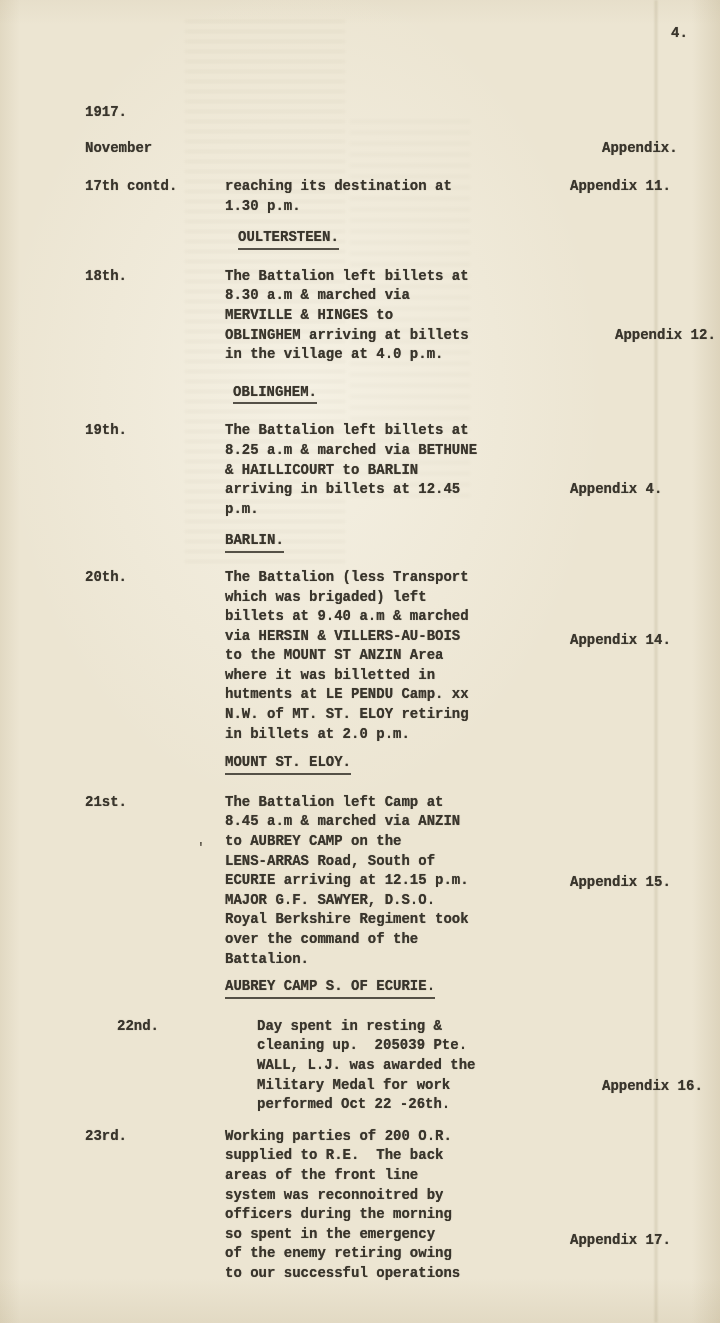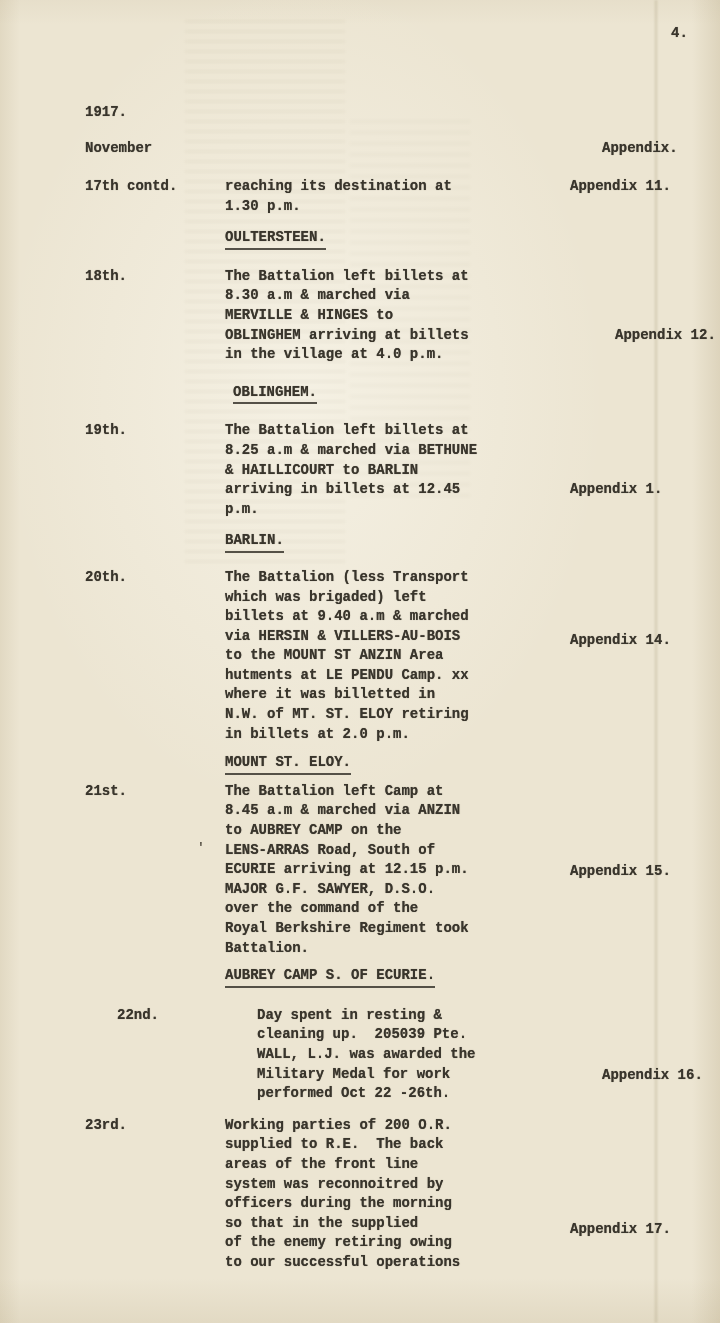--- a/index.html
+++ b/index.html
@@ -54,28 +54,28 @@
   .body-col .line{white-space:pre;}
   .appx-col{flex:none;width:150px;position:relative;}
   .appx-col .appx{position:absolute;left:0;white-space:pre;}
   .heading-row .heading{
     display:inline-block;
     border-bottom:2.5px solid rgba(58,54,46,0.85);
     padding-bottom:0px;
     white-space:pre;
   }
   #blocks > :nth-child(1){margin-top:0;}
-  #blocks > :nth-child(2){margin-top:12px;}
+  #blocks > :nth-child(2){margin-top:12px;padding-left:13px;}
   #blocks > :nth-child(3){margin-top:17px;}
   #blocks > :nth-child(4){margin-top:18px;padding-left:8px;}
   #blocks > :nth-child(5){margin-top:17px;}
   #blocks > :nth-child(6){margin-top:12px;}
   #blocks > :nth-child(7){margin-top:15px;}
   #blocks > :nth-child(8){margin-top:9px;}
-  #blocks > :nth-child(9){margin-top:7px;font-family:Liberation Mono, monospace;}
+  #blocks > :nth-child(9){margin-top:18px;font-family:Liberation Mono, monospace;}
   #blocks > :nth-child(10){margin-top:8px;}
   #blocks > :nth-child(11){margin-top:18px;padding-left:32px;}
   #blocks > :nth-child(12){margin-top:12px;}
   .ink-mark{
     position:absolute;left:197px;top:838px;
     font-size:13px;color:rgba(60,55,45,0.85);
   }
 </style>
 </head>
 <body>
@@ -126,59 +126,59 @@
     <div class="block typed entry-row">
       <div class="date-col">19th.</div>
       <div class="body-col">
         <div class="line">The Battalion left billets at</div>
         <div class="line">8.25 a.m &amp; marched via BETHUNE</div>
         <div class="line">&amp; HAILLICOURT to BARLIN</div>
         <div class="line">arriving in billets at 12.45</div>
         <div class="line">p.m.</div>
       </div>
       <div class="appx-col">
-        <span class="appx" style="top: 58.8px;">Appendix 1.</span>
+        <span class="appx" style="top: 58.8px;">Appendix 4.</span>
       </div>
     </div>
     <div class="block typed heading-row">
       <div class="date-col"></div>
       <div class="body-col"><span class="heading">BARLIN.</span></div>
     </div>
     <div class="block typed entry-row">
       <div class="date-col">20th.</div>
       <div class="body-col">
         <div class="line">The Battalion (less Transport</div>
         <div class="line">which was brigaded) left</div>
         <div class="line">billets at 9.40 a.m &amp; marched</div>
         <div class="line">via HERSIN &amp; VILLERS-AU-BOIS</div>
         <div class="line">to the MOUNT ST ANZIN Area</div>
+        <div class="line">where it was billetted in</div>
         <div class="line">hutments at LE PENDU Camp. xx</div>
-        <div class="line">where it was billetted in</div>
         <div class="line">N.W. of MT. ST. ELOY retiring</div>
         <div class="line">in billets at 2.0 p.m.</div>
       </div>
       <div class="appx-col">
         <span class="appx" style="top: 62.72px;">Appendix 14.</span>
       </div>
     </div>
     <div class="block typed heading-row">
       <div class="date-col"></div>
       <div class="body-col"><span class="heading">MOUNT ST. ELOY.</span></div>
     </div>
     <div class="block typed entry-row">
       <div class="date-col">21st.</div>
       <div class="body-col">
         <div class="line">The Battalion left Camp at</div>
         <div class="line">8.45 a.m &amp; marched via ANZIN</div>
         <div class="line">to AUBREY CAMP on the</div>
         <div class="line">LENS-ARRAS Road, South of</div>
         <div class="line">ECURIE arriving at 12.15 p.m.</div>
         <div class="line">MAJOR G.F. SAWYER, D.S.O.</div>
+        <div class="line">Royal Berkshire Regiment took</div>
         <div class="line">over the command of the</div>
-        <div class="line">Royal Berkshire Regiment took</div>
         <div class="line">Battalion.</div>
       </div>
       <div class="appx-col">
         <span class="appx" style="top: 80.36px;">Appendix 15.</span>
       </div>
     </div>
     <div class="block typed heading-row">
       <div class="date-col"></div>
       <div class="body-col"><span class="heading">AUBREY CAMP S. OF ECURIE.</span></div>
     </div>
@@ -196,21 +196,21 @@
       </div>
     </div>
     <div class="block typed entry-row">
       <div class="date-col">23rd.</div>
       <div class="body-col">
         <div class="line">Working parties of 200 O.R.</div>
         <div class="line">supplied to R.E.  The back</div>
         <div class="line">areas of the front line</div>
         <div class="line">system was reconnoitred by</div>
         <div class="line">officers during the morning</div>
-        <div class="line">so that in the supplied</div>
+        <div class="line">so spent in the emergency</div>
         <div class="line">of the enemy retiring owing</div>
         <div class="line">to our successful operations</div>
       </div>
       <div class="appx-col">
         <span class="appx" style="top: 103.88px;">Appendix 17.</span>
       </div>
     </div>
   </div>
 
 </body></html>

